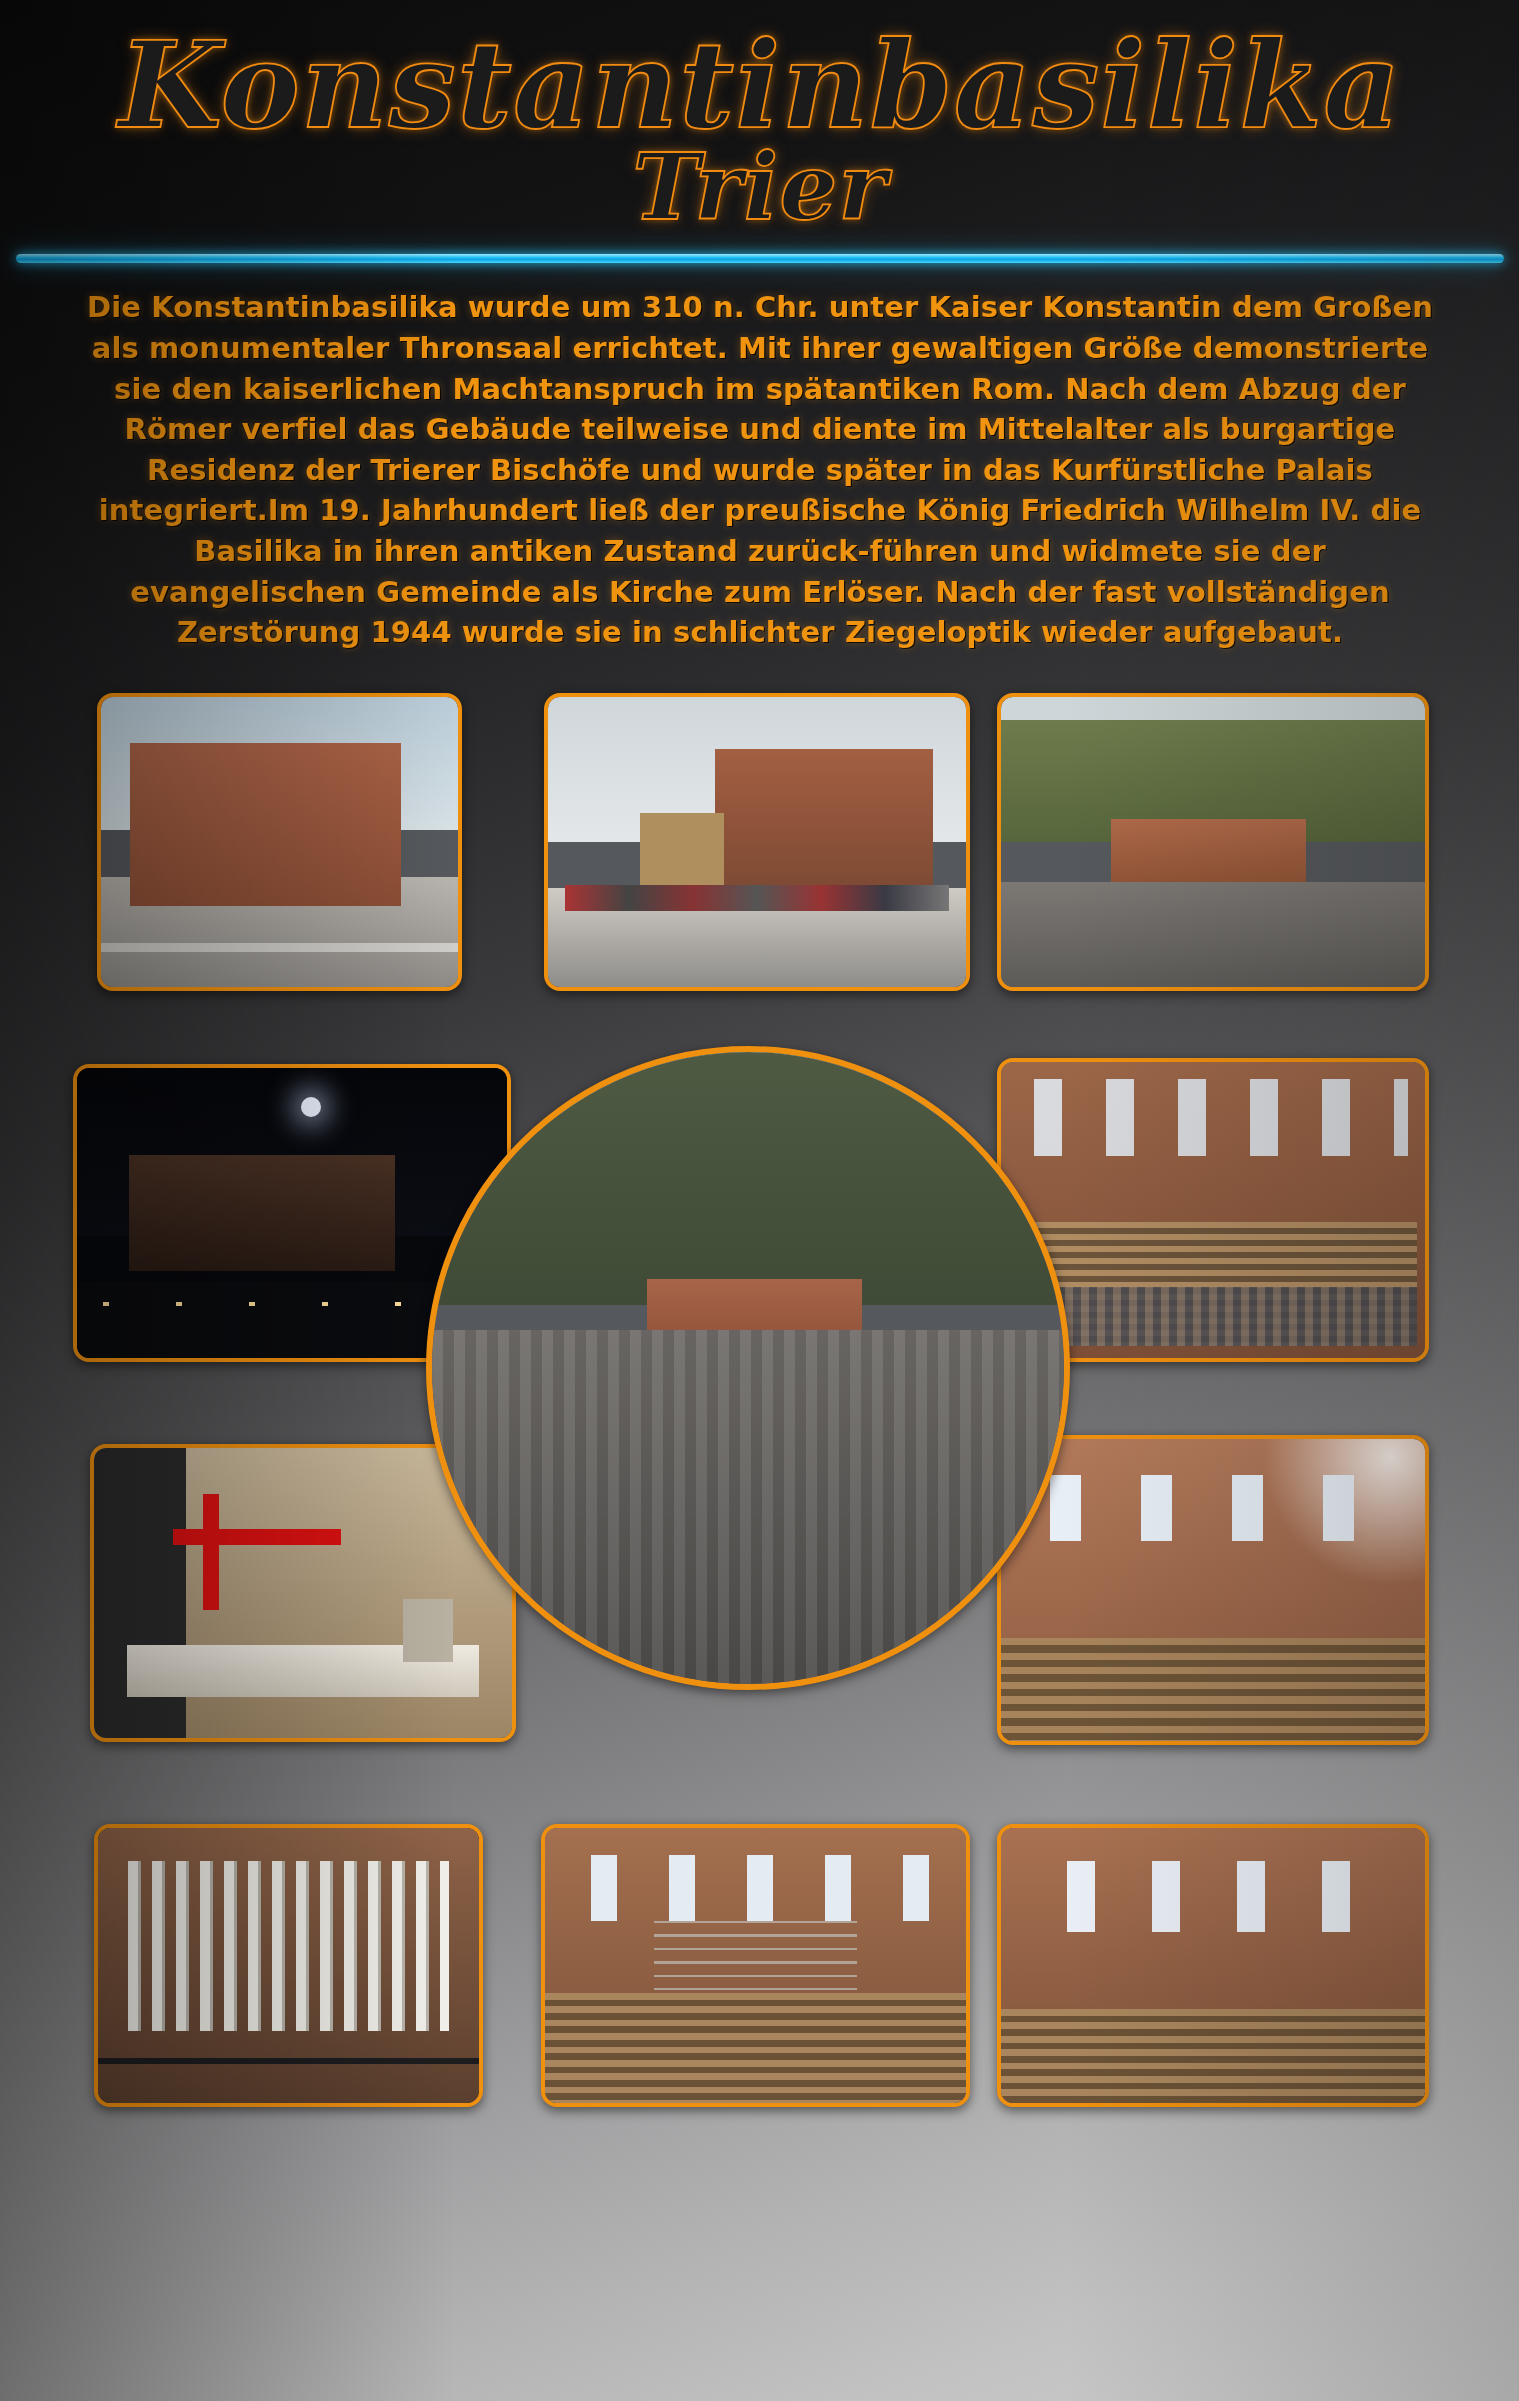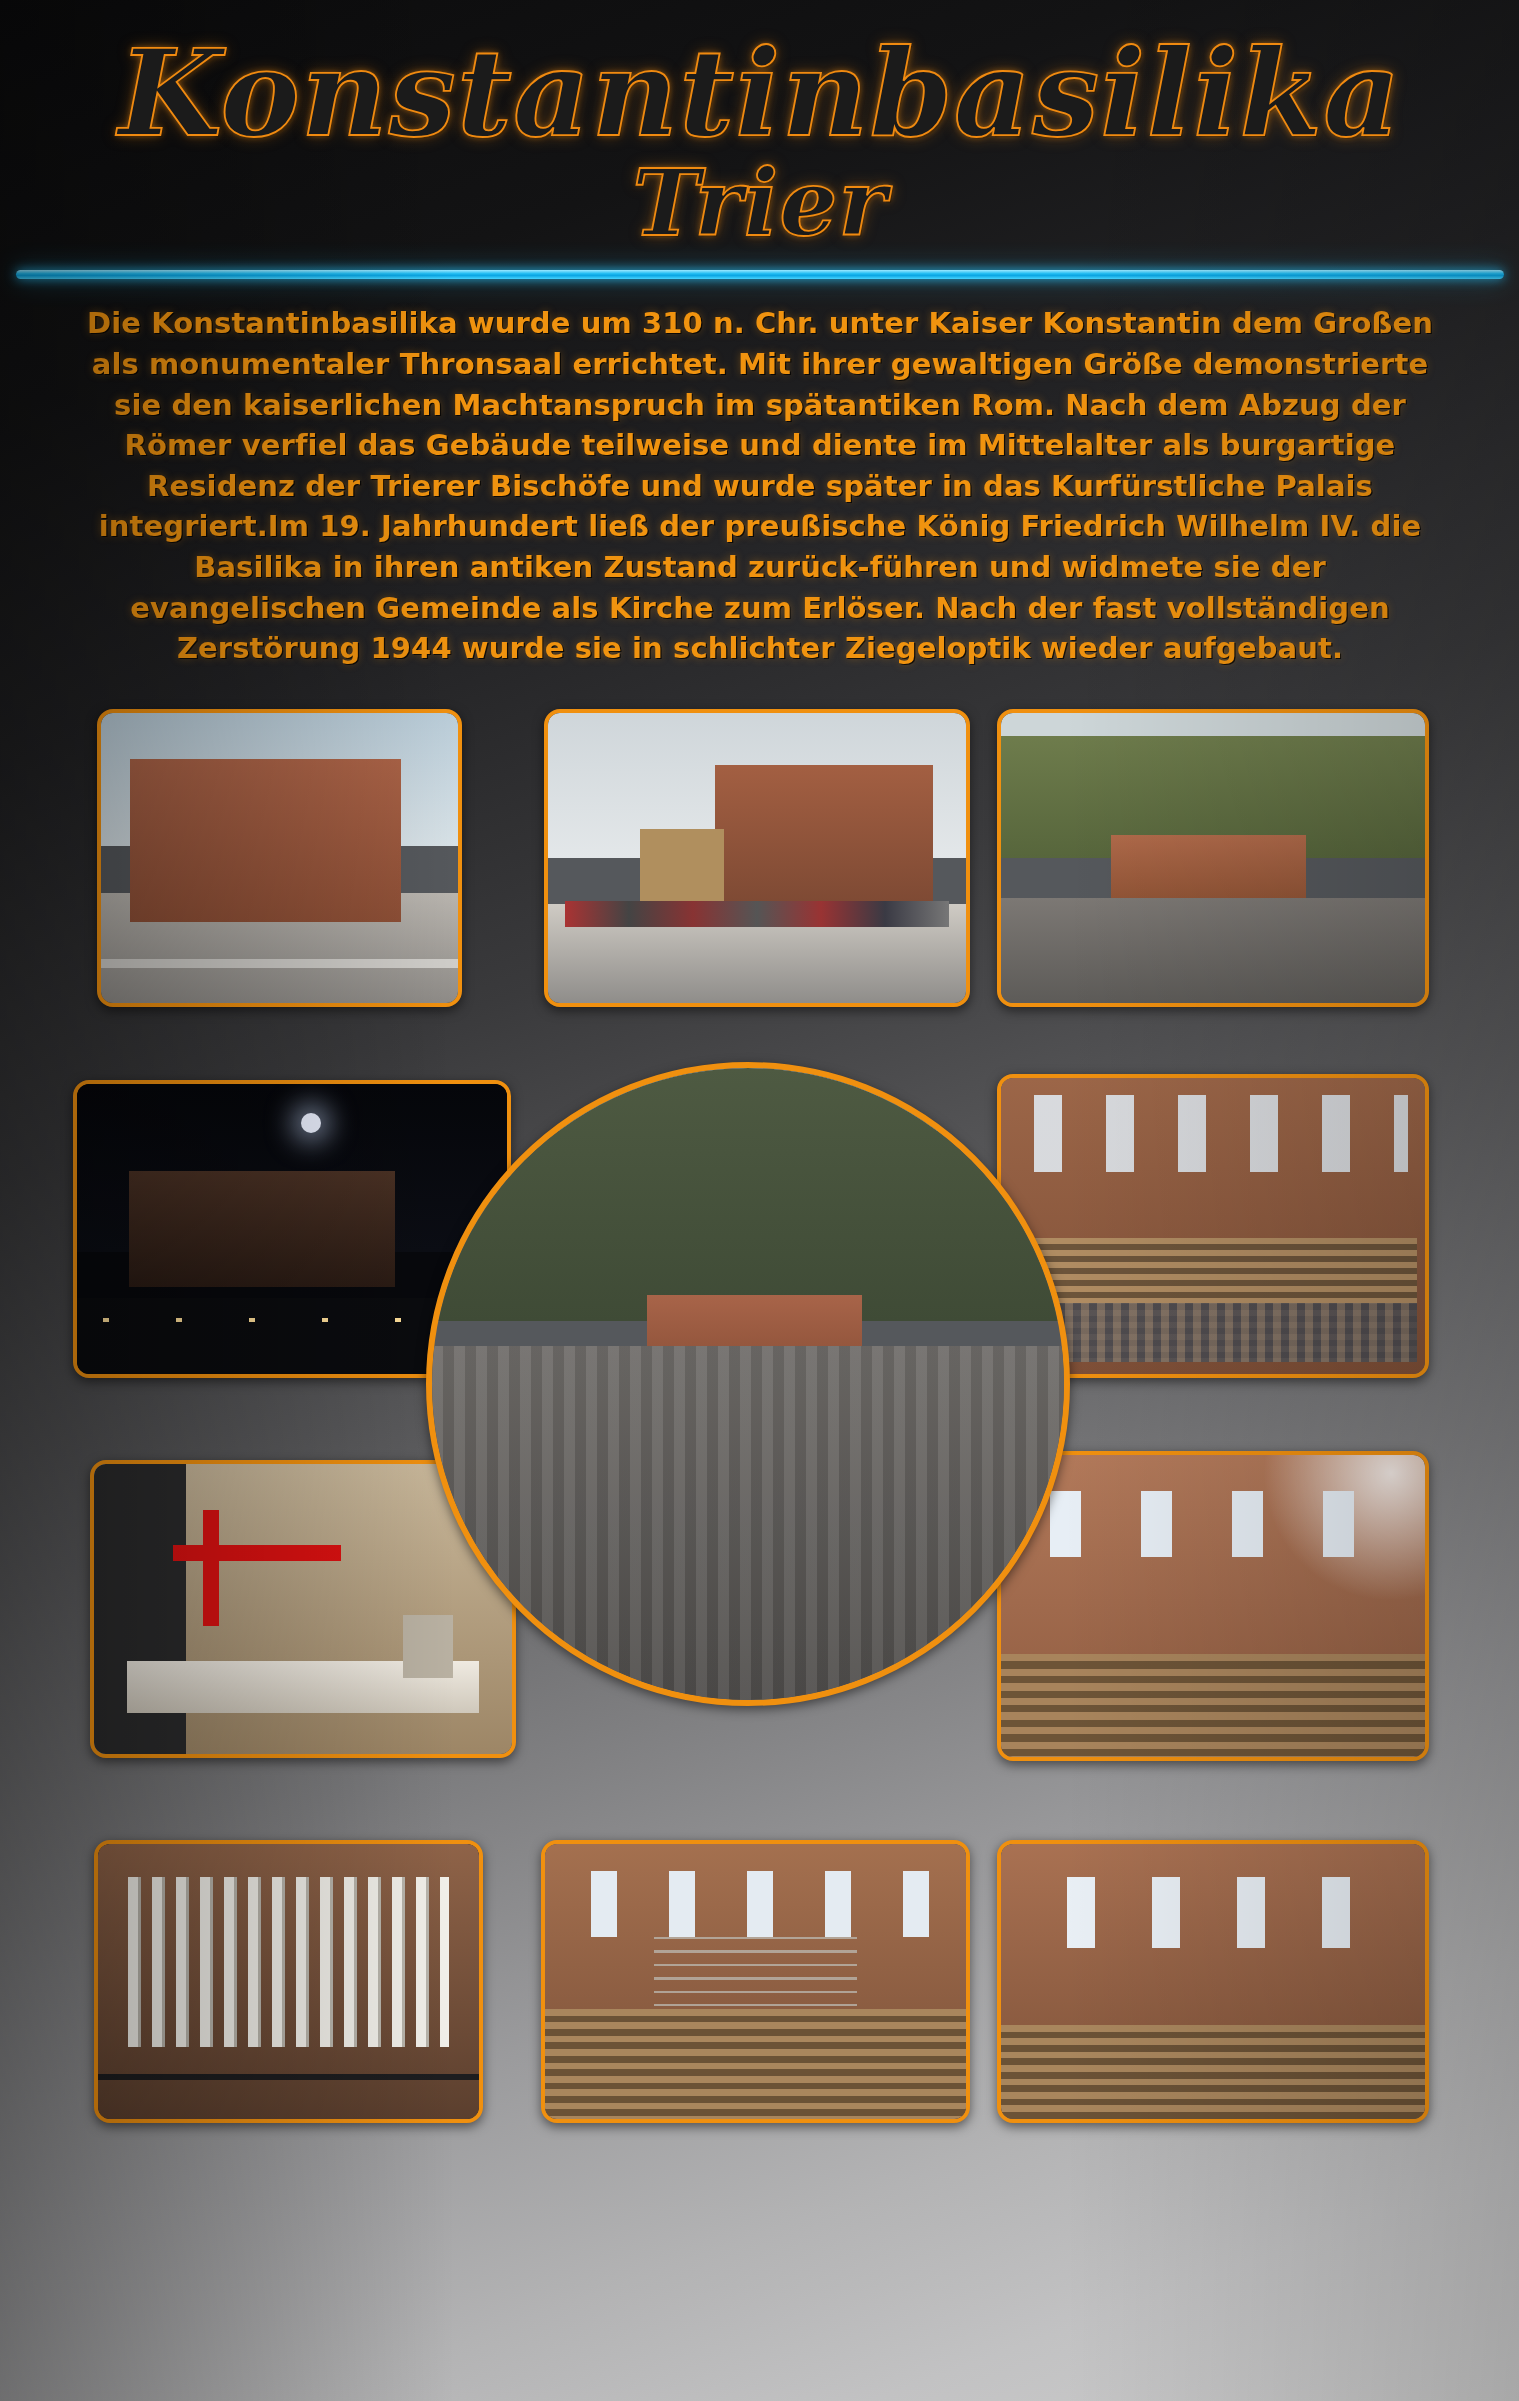--- a/index.html
+++ b/index.html
@@ -50,21 +50,21 @@
     letter-spacing: 1.2px;
     line-height: 1.0;
     -webkit-text-stroke: 1.8px #f08a10;
     text-shadow:
        0 0 6px rgba(240,138,16,0.55),
        0 0 16px rgba(240,138,16,0.35),
        1.8px 2.4px 0 rgba(0,0,0,0.55);
   }
   .title-main {
     font-size: 119px;
-    margin: 16px;
+    margin: 8px;
   }
   .title-sub {
     font-size: 91px;
     margin: -11px 0 0 0;
   }
 
   .neon-rule {
     margin: 20.7px 16px 0 16px;
     height: 9.7px;
     border-radius: 4.9px;

